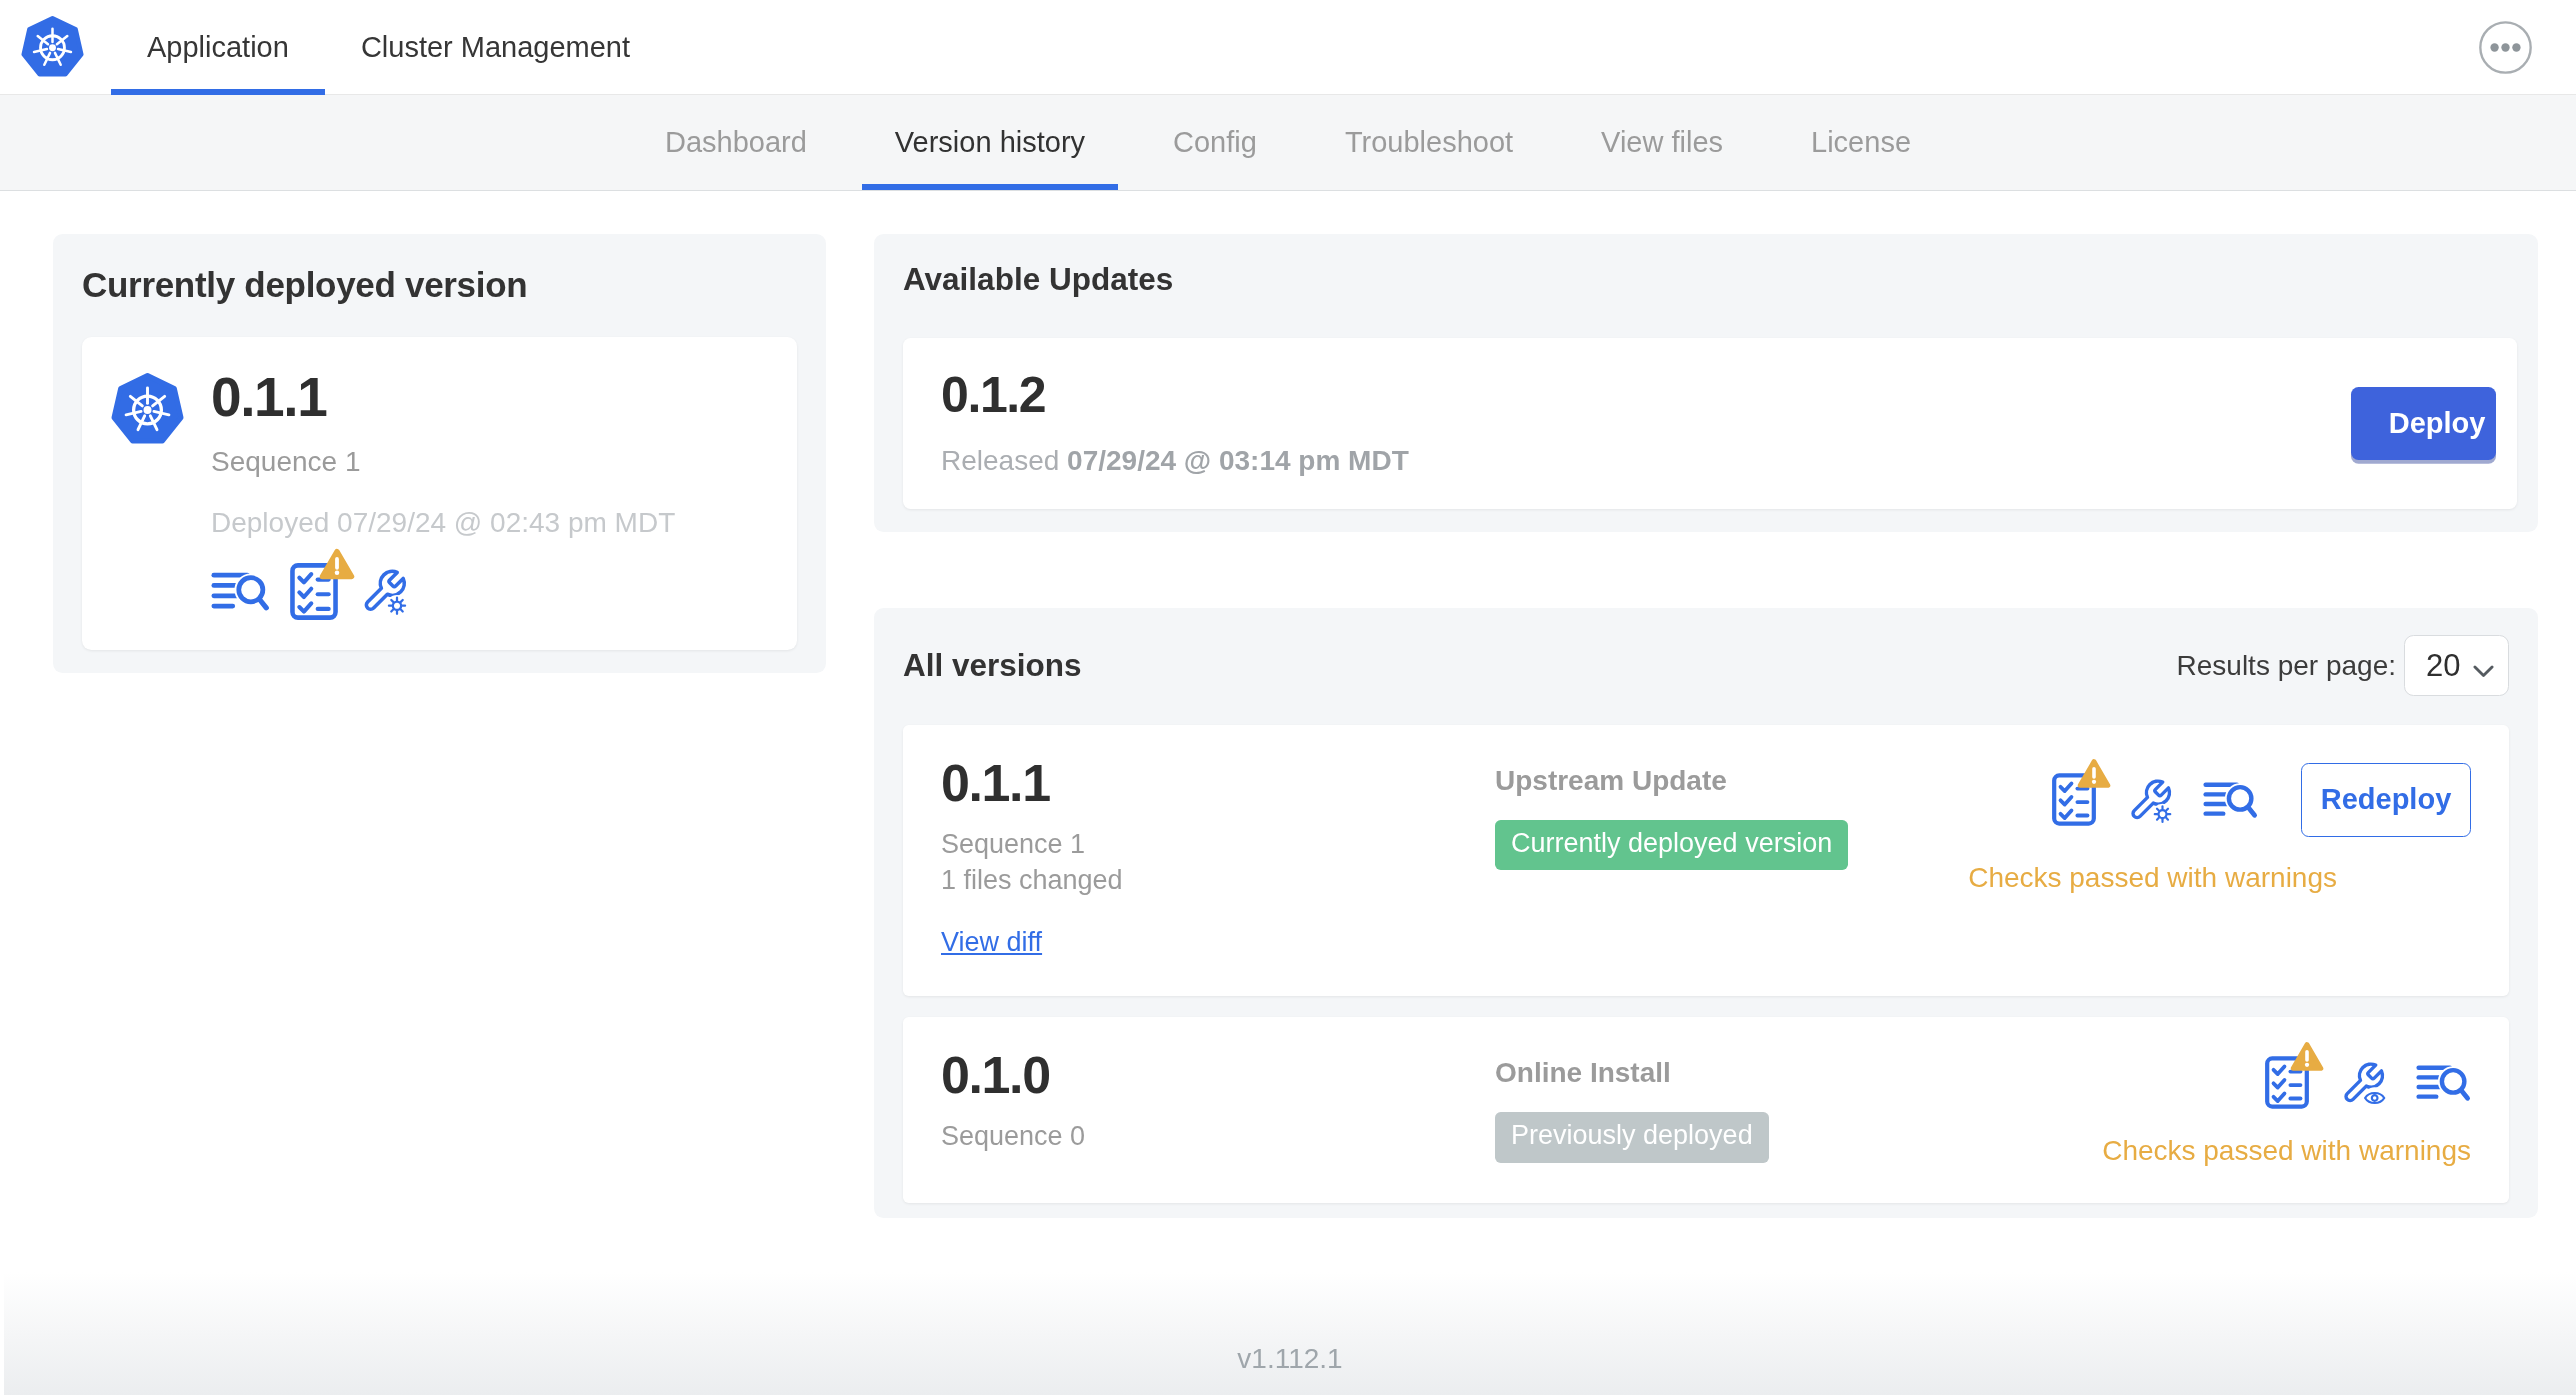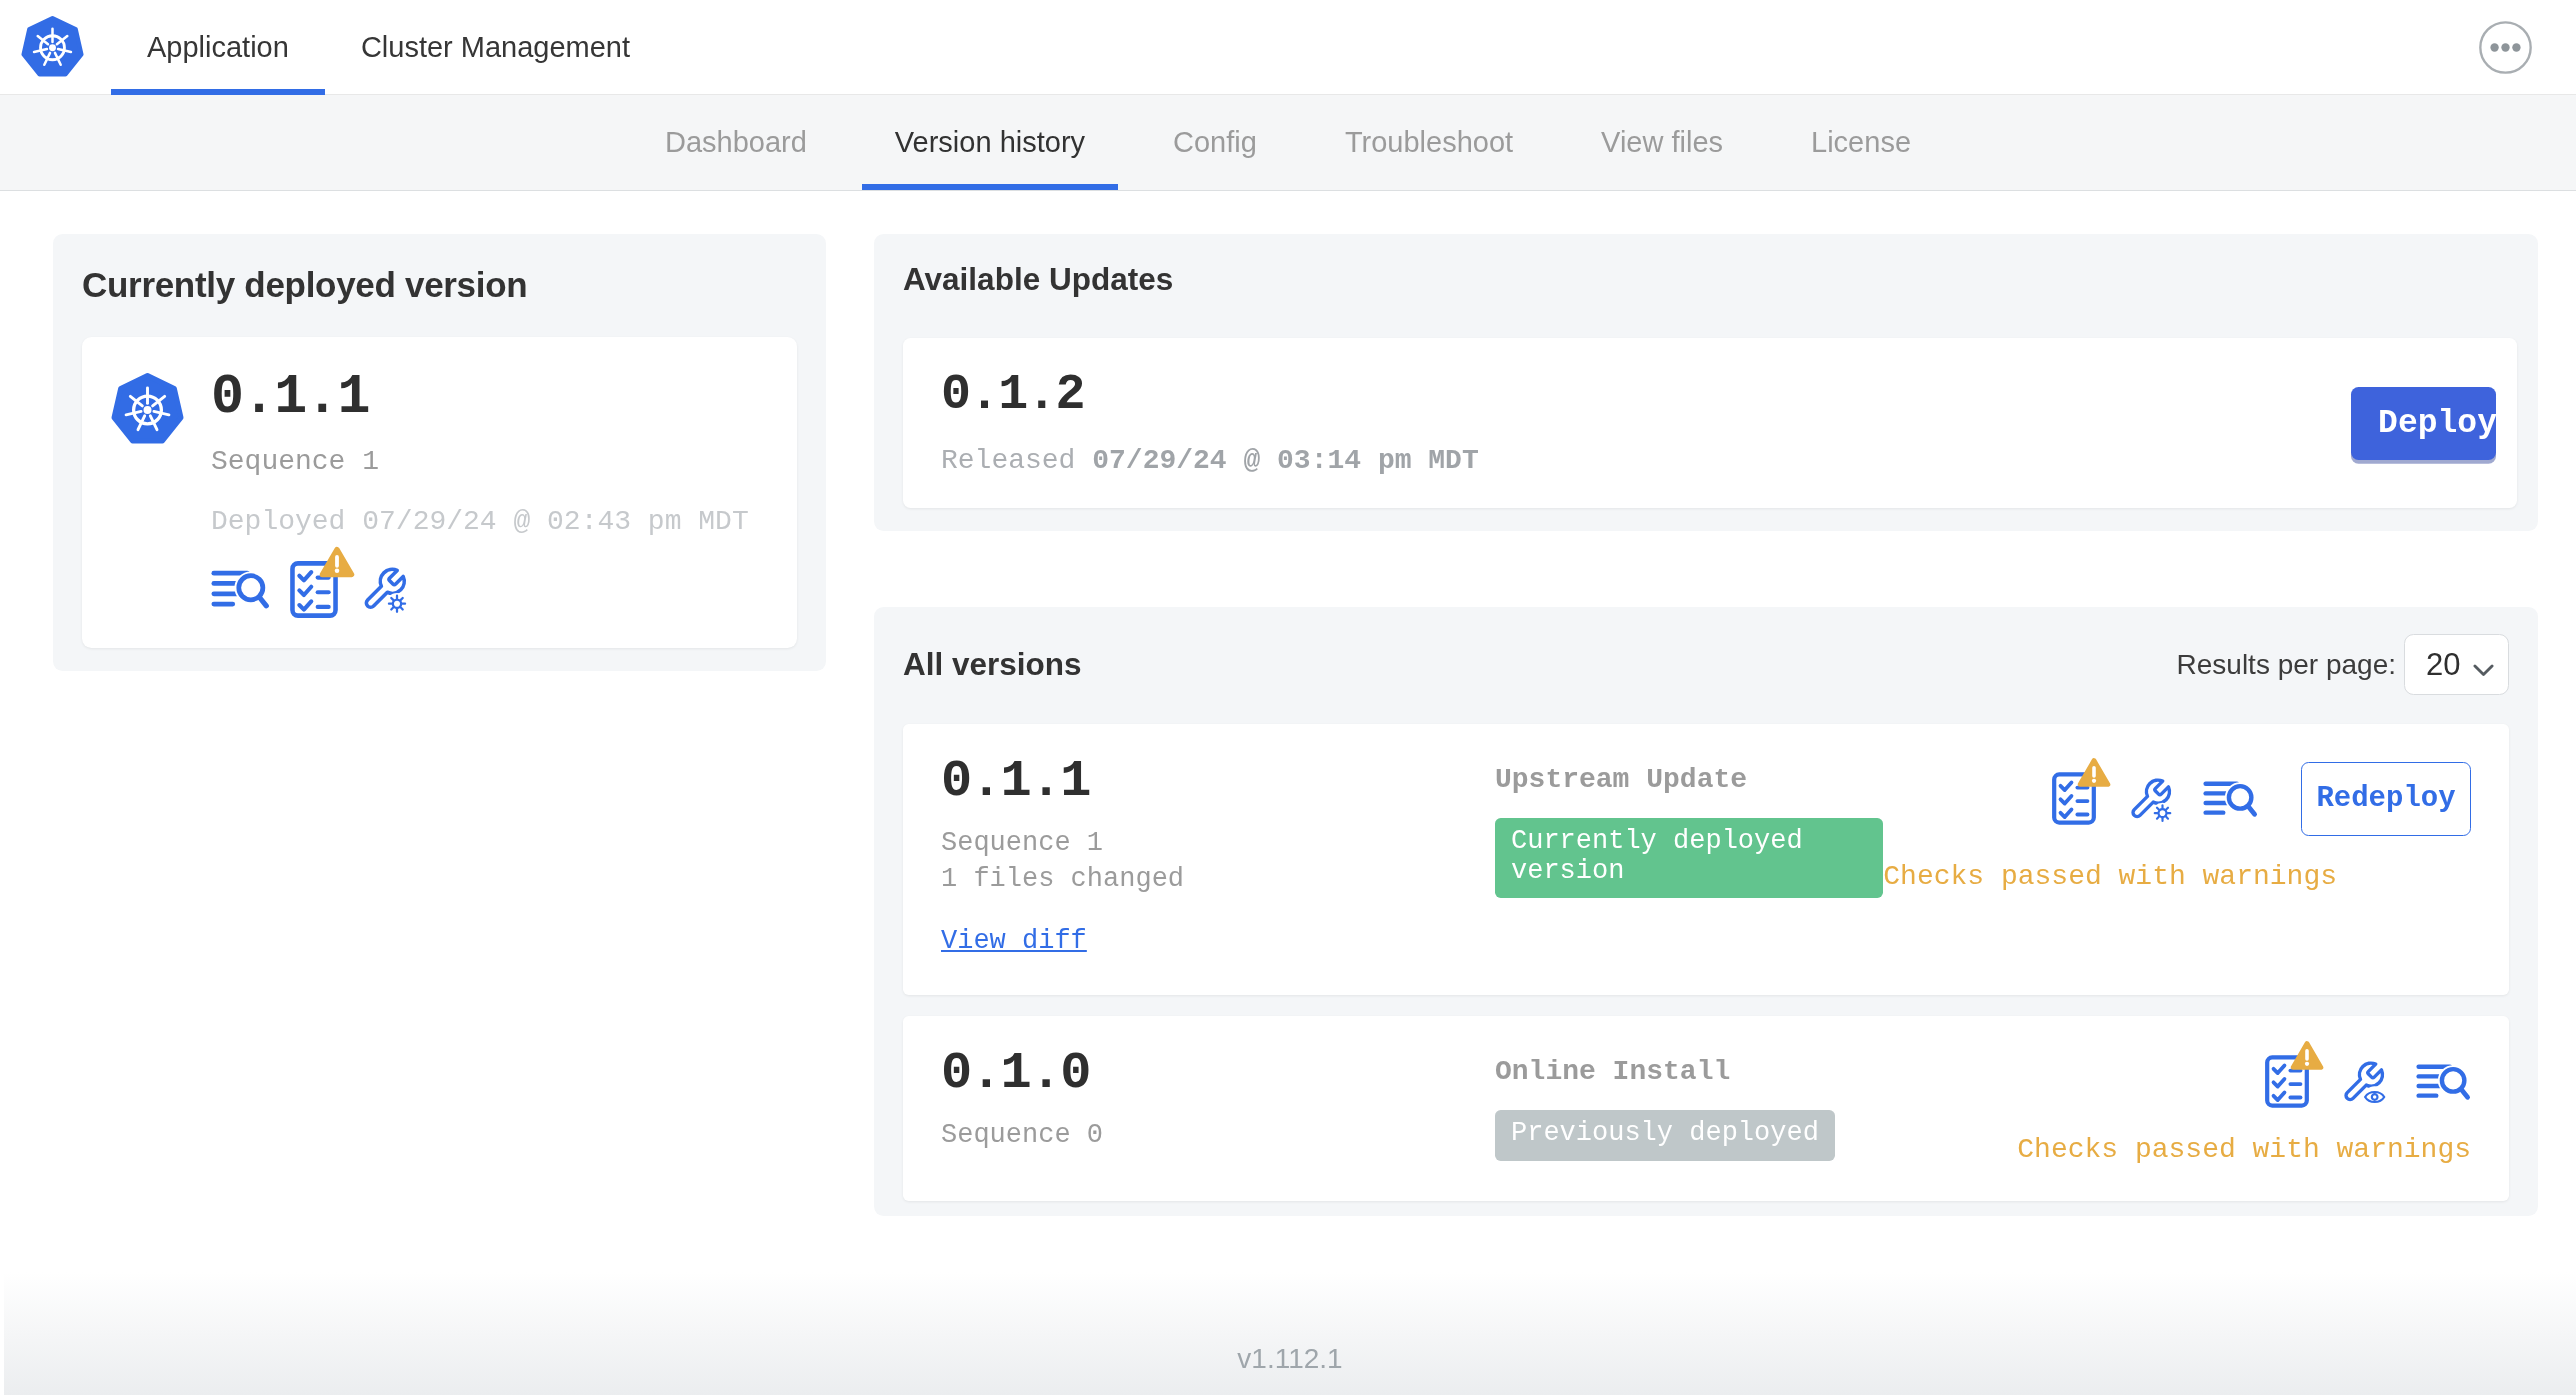--- a/index.html
+++ b/index.html
@@ -51,21 +51,21 @@
   }
   .sub-tab.active { color: #323232; font-weight: 500; }
   .sub-tab.active:after {
     content: ""; position: absolute; left: 11.5px; right: 11.5px; bottom: 0;
     height: 5.7px; background: #326DE6;
   }
 
   
   .main { display: flex; align-items: flex-start; padding: 43px 38px 0 53px; gap: 48px; }
   .panel { background: #F4F6F8; border-radius: 9.5px; }
-  .card  { background: #fff; border-radius: 9.5px; box-shadow: 0 1px 2.9px rgba(0,0,0,0.07); font-family: Liberation Mono, monospace; }
+  .card  { background: #fff; border-radius: 9.5px; box-shadow: 0 1px 2.9px rgba(0,0,0,0.07); }
 
   
   .left-col { width: 773px; flex: none; }
   .deployed-panel { padding: 31px 29px 23px; }
   .panel-title-lg { font-size: 35px; font-weight: 700; color: #333; letter-spacing: -0.3px; }
   .deployed-inner { margin-top: 32px; padding: 29px 29px 29px; display: flex; gap: 27px; }
   .dv-text { padding-top: 3.8px; }
   .dv-version { font-size: 55px; font-weight: 700; color: #2F2F2F; line-height: 1; letter-spacing: -1.4px; }
   .dv-seq { margin-top: 21px; font-size: 28px; color: #9B9B9B; }
   .dv-deployed { margin-top: 29px; font-size: 28px; color: #C6C9CC; }
@@ -80,21 +80,21 @@
   .updates-panel { padding: 27px 21px 23px 29px; }
   .panel-title { font-size: 31.5px; font-weight: 600; color: #333; }
   .update-card { margin-top: 40px; padding: 32px 19px 32px 38px; display: flex; align-items: center; border-radius: 7.6px; }
   .uc-version { font-size: 50px; font-weight: 700; color: #2F2F2F; line-height: 1; letter-spacing: -1.4px; }
   .uc-released { margin-top: 25px; font-size: 28px; color: #ABAEB2; }
   .uc-released b { color: #A0A4A8; font-weight: 700; }
   .deploy-btn {
     margin-left: auto; margin-right: 1.9px;
     width: 145px; height: 73px;
     background: #3E63DC; border: none; border-radius: 7.6px;
-    color: #fff; font-size: 33px; font-weight: 700;
+    color: #fff; font-size: 29px; font-weight: 700;
     font-family: inherit; cursor: pointer;
     box-shadow: 0 3.8px 0 rgba(44,64,150,0.45);
     padding-left: 27px;
   }
 
   .allversions-panel { margin-top: 76px; padding: 27px 29px 15.3px; }
   .av-header { display: flex; align-items: center; }
   .rpp { margin-left: auto; display: flex; align-items: center; gap: 8px; font-size: 28px; color: #3C3C3C; }
   .rpp-select-wrap { position: relative; }
   .rpp-select {

